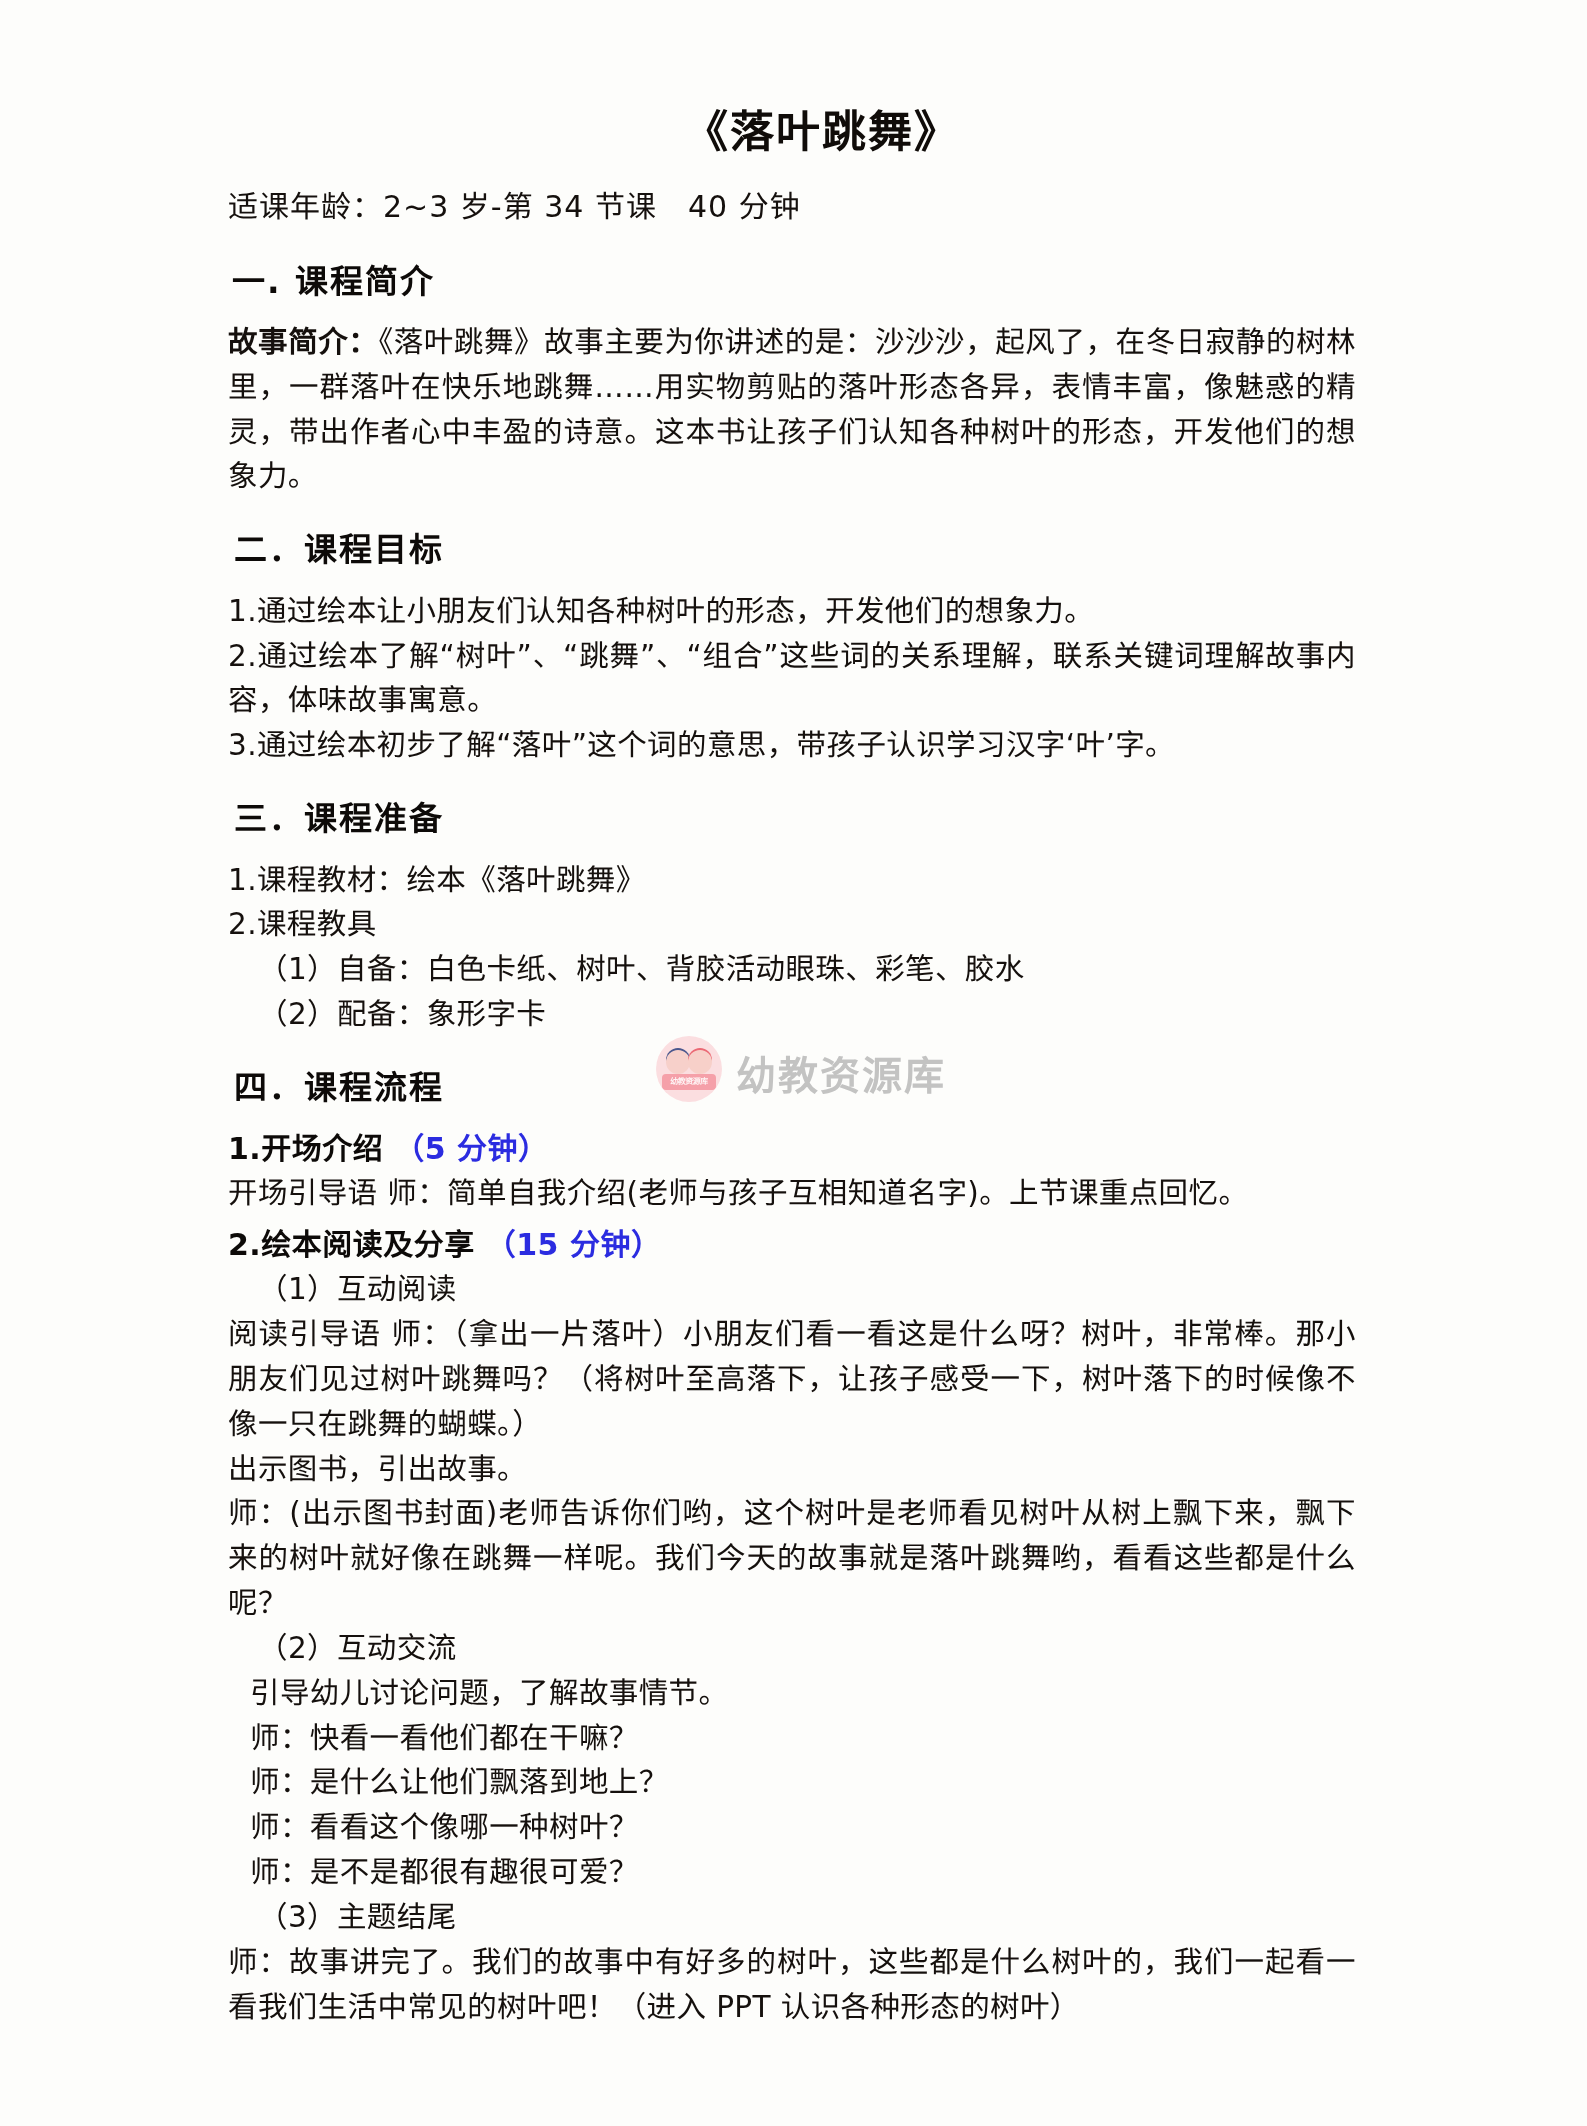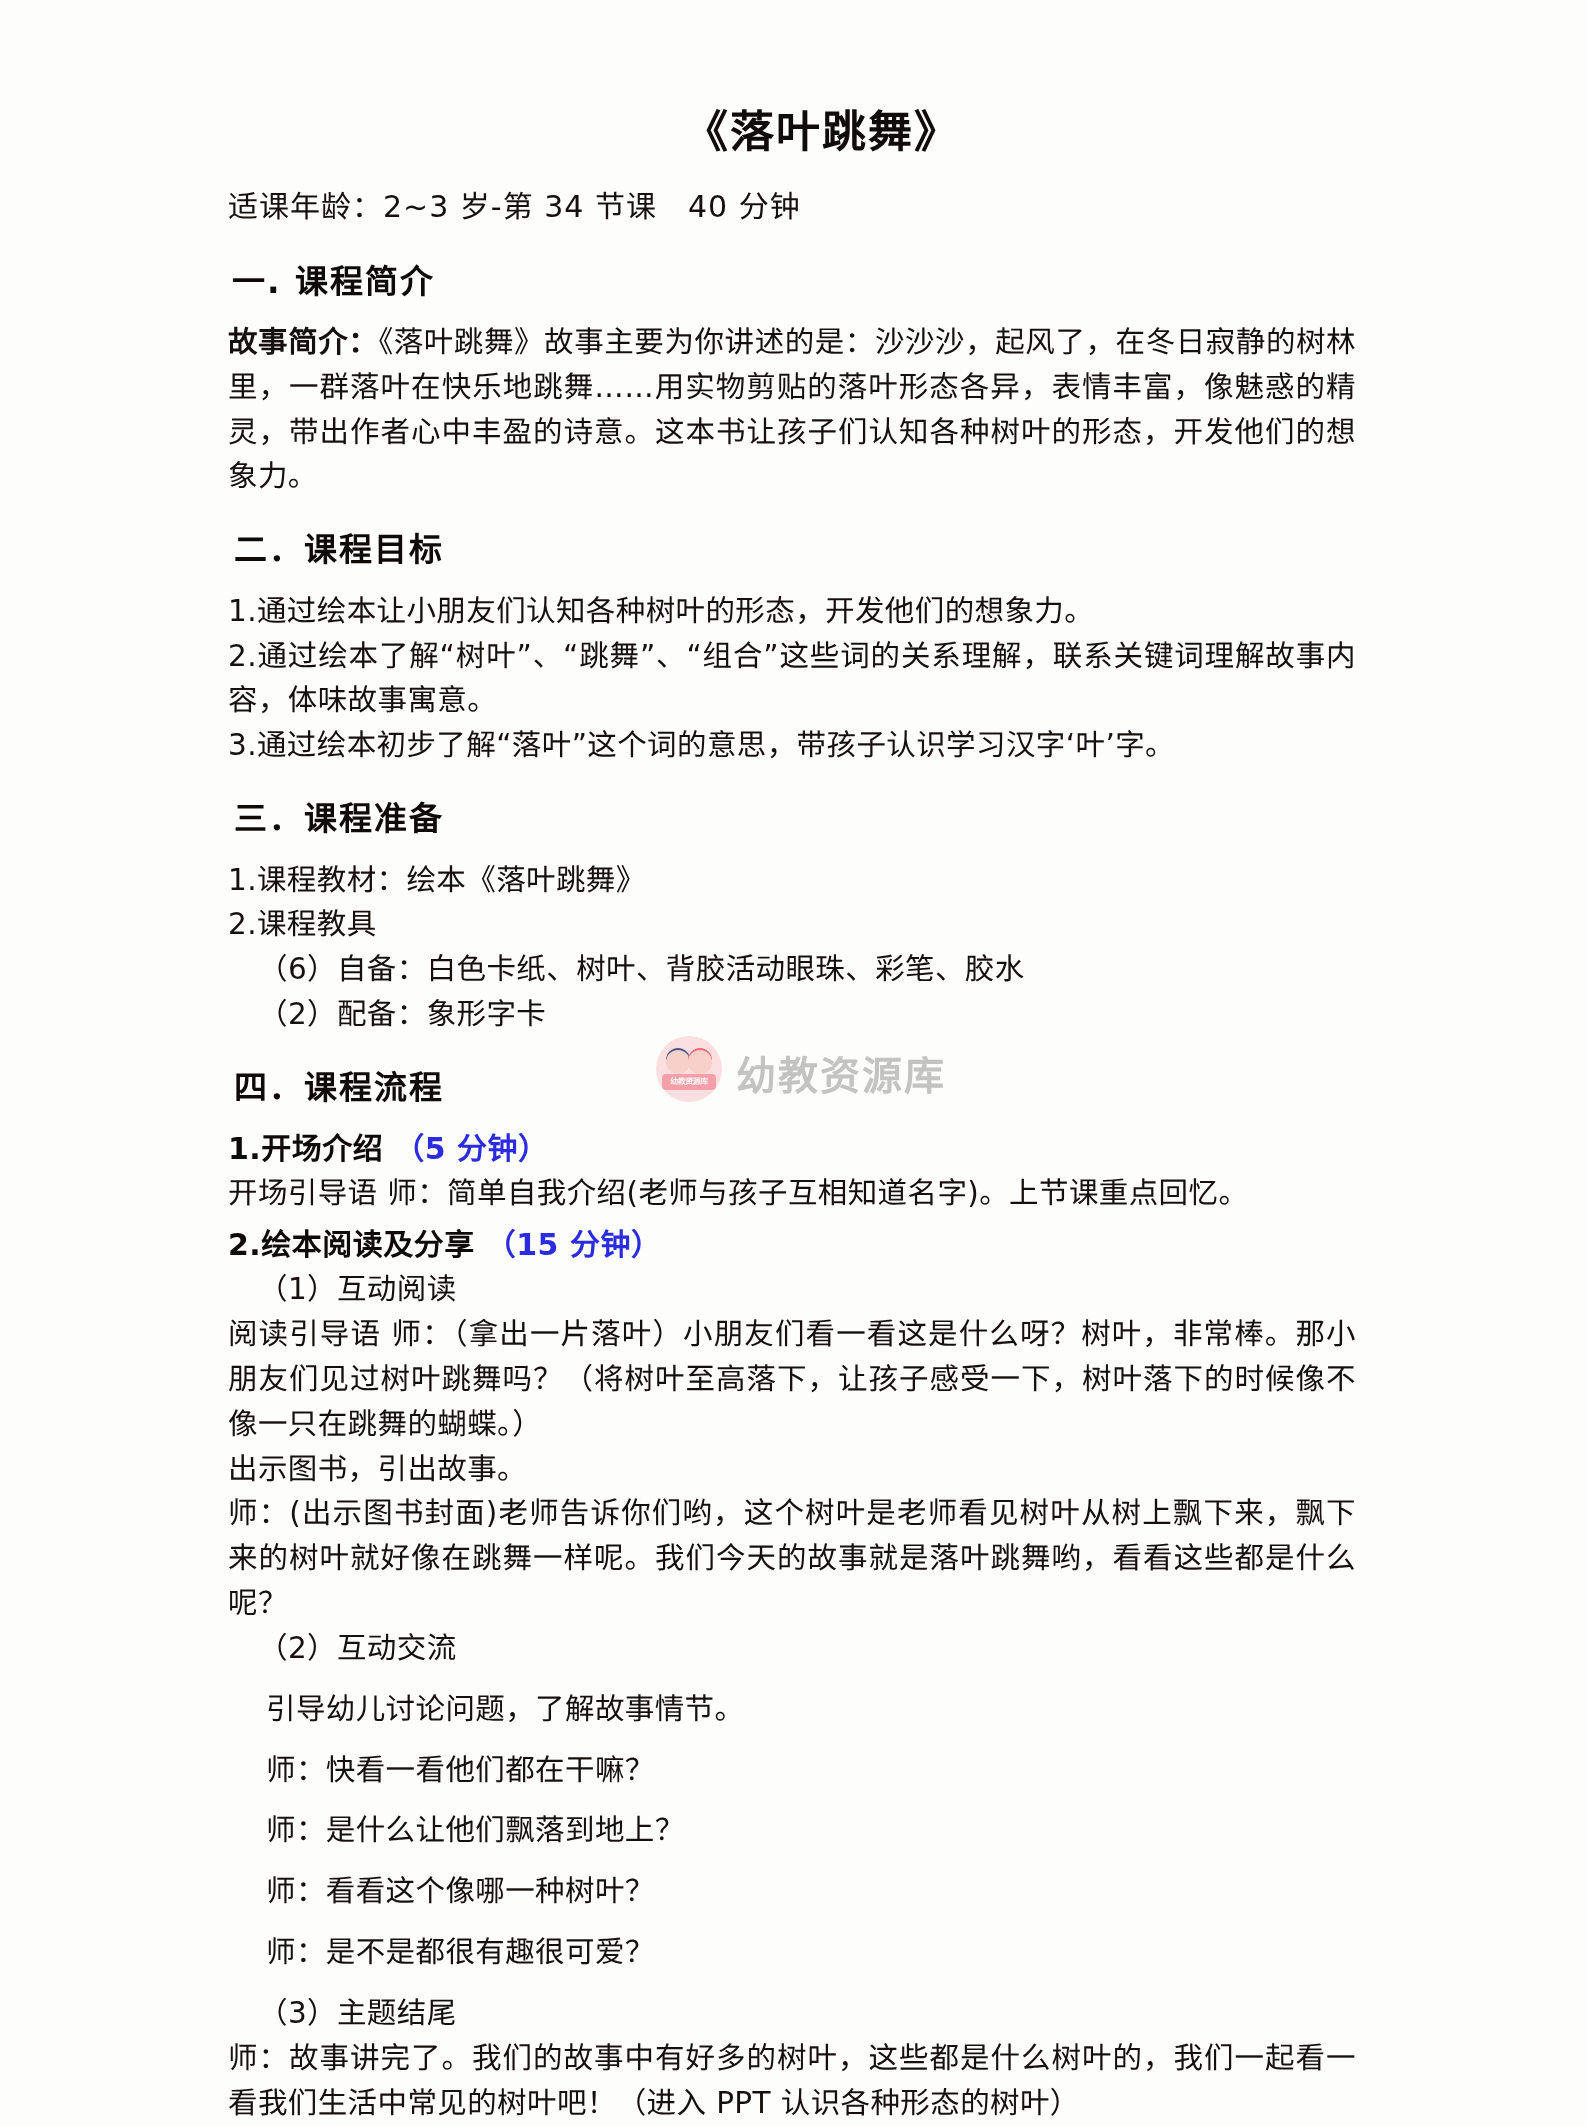--- a/index.html
+++ b/index.html
@@ -99,21 +99,21 @@
     letter-spacing: 0.4px;
     padding-left: 30px;
     margin: 0;
     color: #15100d;
   }
 
   .dialog {
     font-size: 29.5px;
     line-height: 1.52;
     letter-spacing: 0.4px;
-    margin: 16px;
+    margin: 0;
     color: #15100d;
     padding-left: 22px;
   }
 
   
   .watermark {
     position: absolute;
     left: 656px;
     top: 1036px;
     display: flex;
@@ -192,21 +192,21 @@
     <p class="para"><span class="bold">故事简介：</span><span>《落叶跳舞》故事主要为你讲述的是：沙沙沙，起风了，在冬日寂静的树林里，一群落叶在快乐地跳舞……用实物剪贴的落叶形态各异，表情丰富，像魅惑的精灵，带出作者心中丰盈的诗意。这本书让孩子们认知各种树叶的形态，开发他们的想象力。</span></p>
 
     <h2 class="section-heading indented">二．课程目标</h2>
     <p class="para">1.通过绘本让小朋友们认知各种树叶的形态，开发他们的想象力。</p>
     <p class="para">2.通过绘本了解“树叶”、“跳舞”、“组合”这些词的关系理解，联系关键词理解故事内容，体味故事寓意。</p>
     <p class="para">3.通过绘本初步了解“落叶”这个词的意思，带孩子认识学习汉字‘叶’字。</p>
 
     <h2 class="section-heading indented">三．课程准备</h2>
     <p class="para">1.课程教材：绘本《落叶跳舞》</p>
     <p class="para">2.课程教具</p>
-    <p class="sub-item">（6）自备：白色卡纸、树叶、背胶活动眼珠、彩笔、胶水</p>
+    <p class="sub-item">（1）自备：白色卡纸、树叶、背胶活动眼珠、彩笔、胶水</p>
     <p class="sub-item">（2）配备：象形字卡</p>
 
     <h2 class="section-heading indented">四．课程流程</h2>
 
     <p class="flow-step"><span>1.开场介绍</span> <span class="time-tag">（5 分钟）</span></p>
     <p class="para">开场引导语 师：简单自我介绍(老师与孩子互相知道名字)。上节课重点回忆。</p>
 
     <p class="flow-step"><span>2.绘本阅读及分享</span> <span class="time-tag">（15 分钟）</span></p>
 
     <p class="sub-item">（1）互动阅读</p>

